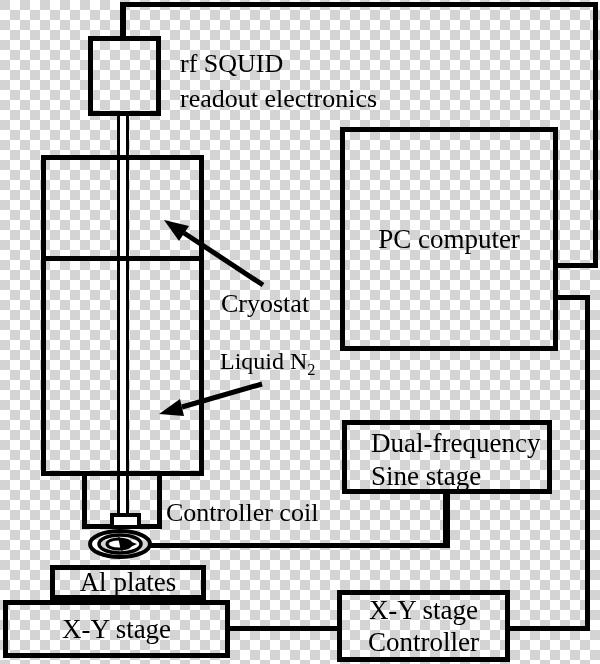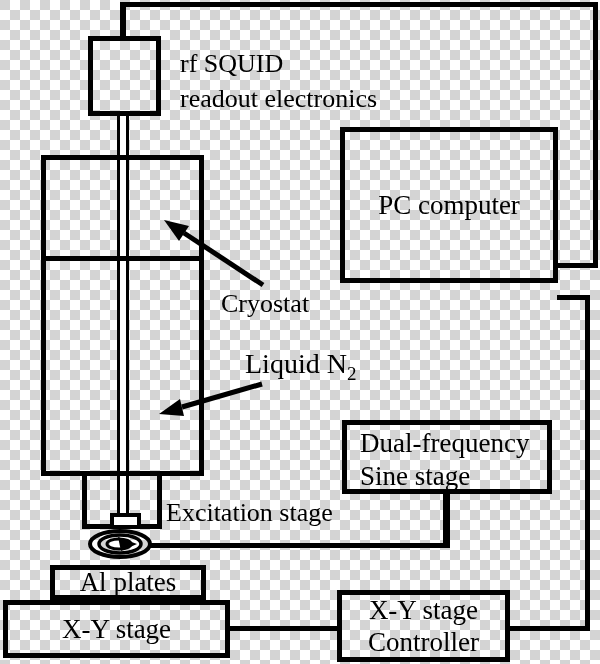--- a/index.html
+++ b/index.html
@@ -45,26 +45,26 @@
   <div style="position:absolute;left:117px;top:114px;width:12px;height:400px;box-sizing:border-box;background:#ffffff;border-left:3px solid var(--line);border-right:3px solid var(--line);z-index:1;"></div>
 
   <div class="box" style="left:88px;top:36px;width:73px;height:80px;"></div>
 
   <div class="box" style="left:41px;top:155px;width:163px;height:321px;"></div>
   <div class="wire" style="left:41px;top:256px;width:163px;height:5px;"></div>
 
   <div class="box" style="left:82px;top:476px;width:80px;height:53px;border-top:none;"></div>
   <div class="box" style="left:110px;top:513px;width:31px;height:16px;border-width:4px;background:#ffffff;"></div>
 
-  <div class="box center" style="left:340px;top:127px;width:218px;height:156px;">
+  <div class="box center" style="left:340px;top:127px;width:218px;height:224px;">
     <span class="lbl" style="position:static;font-size:27px;">PC computer</span>
   </div>
 
   <div class="box" style="left:342px;top:420px;width:210px;height:74px;">
-    <div class="lbl" style="position:static;padding:2px 0 0 13px;font-size:27px;line-height:33px;">
+    <div class="lbl" style="position:static;padding:2px 0 0 13px;font-size:27px;line-height:33px;margin-left:11px;">
       <span class="ln">Dual-frequency</span>
       <span class="ln">Sine stage</span>
     </div>
   </div>
 
   <div class="box center" style="left:337px;top:590px;width:173px;height:72px;">
     <div class="lbl" style="position:static;text-align:center;font-size:27px;line-height:32px;">
       <span class="ln">X-Y stage</span>
       <span class="ln">Controller</span>
     </div>
@@ -78,25 +78,25 @@
     <span class="lbl" style="position:static;font-size:27px;">X-Y stage</span>
   </div>
 
   <div class="lbl" style="left:221px;top:289px;font-size:26px;">Cryostat</div>
 
   <div class="lbl" style="left:180px;top:46px;font-size:26px;line-height:35px;">
     <span class="ln">rf SQUID</span>
     <span class="ln">readout electronics</span>
   </div>
 
-  <div class="lbl" style="left:220px;top:348px;font-size:28px;margin-left:25px;">
+  <div class="lbl" style="left:220px;top:348px;font-size:24px;">
     <span>Liquid N</span><sub>2</sub>
   </div>
 
-  <div class="lbl" style="left:166px;top:498px;font-size:26px;">Excitation stage</div>
+  <div class="lbl" style="left:166px;top:498px;font-size:26px;">Controller coil</div>
 
   <svg class="overlay" width="600" height="664" viewBox="0 0 600 664">
     <g>
       <line x1="263" y1="285" x2="184" y2="233" stroke="#000" stroke-width="5"></line>
       <polygon points="164,220 189,226 179,241" fill="#000"></polygon>
     </g>
     <g>
       <line x1="262" y1="384" x2="182" y2="407" stroke="#000" stroke-width="5"></line>
       <polygon points="159,414 180,399 184,416" fill="#000"></polygon>
     </g>

